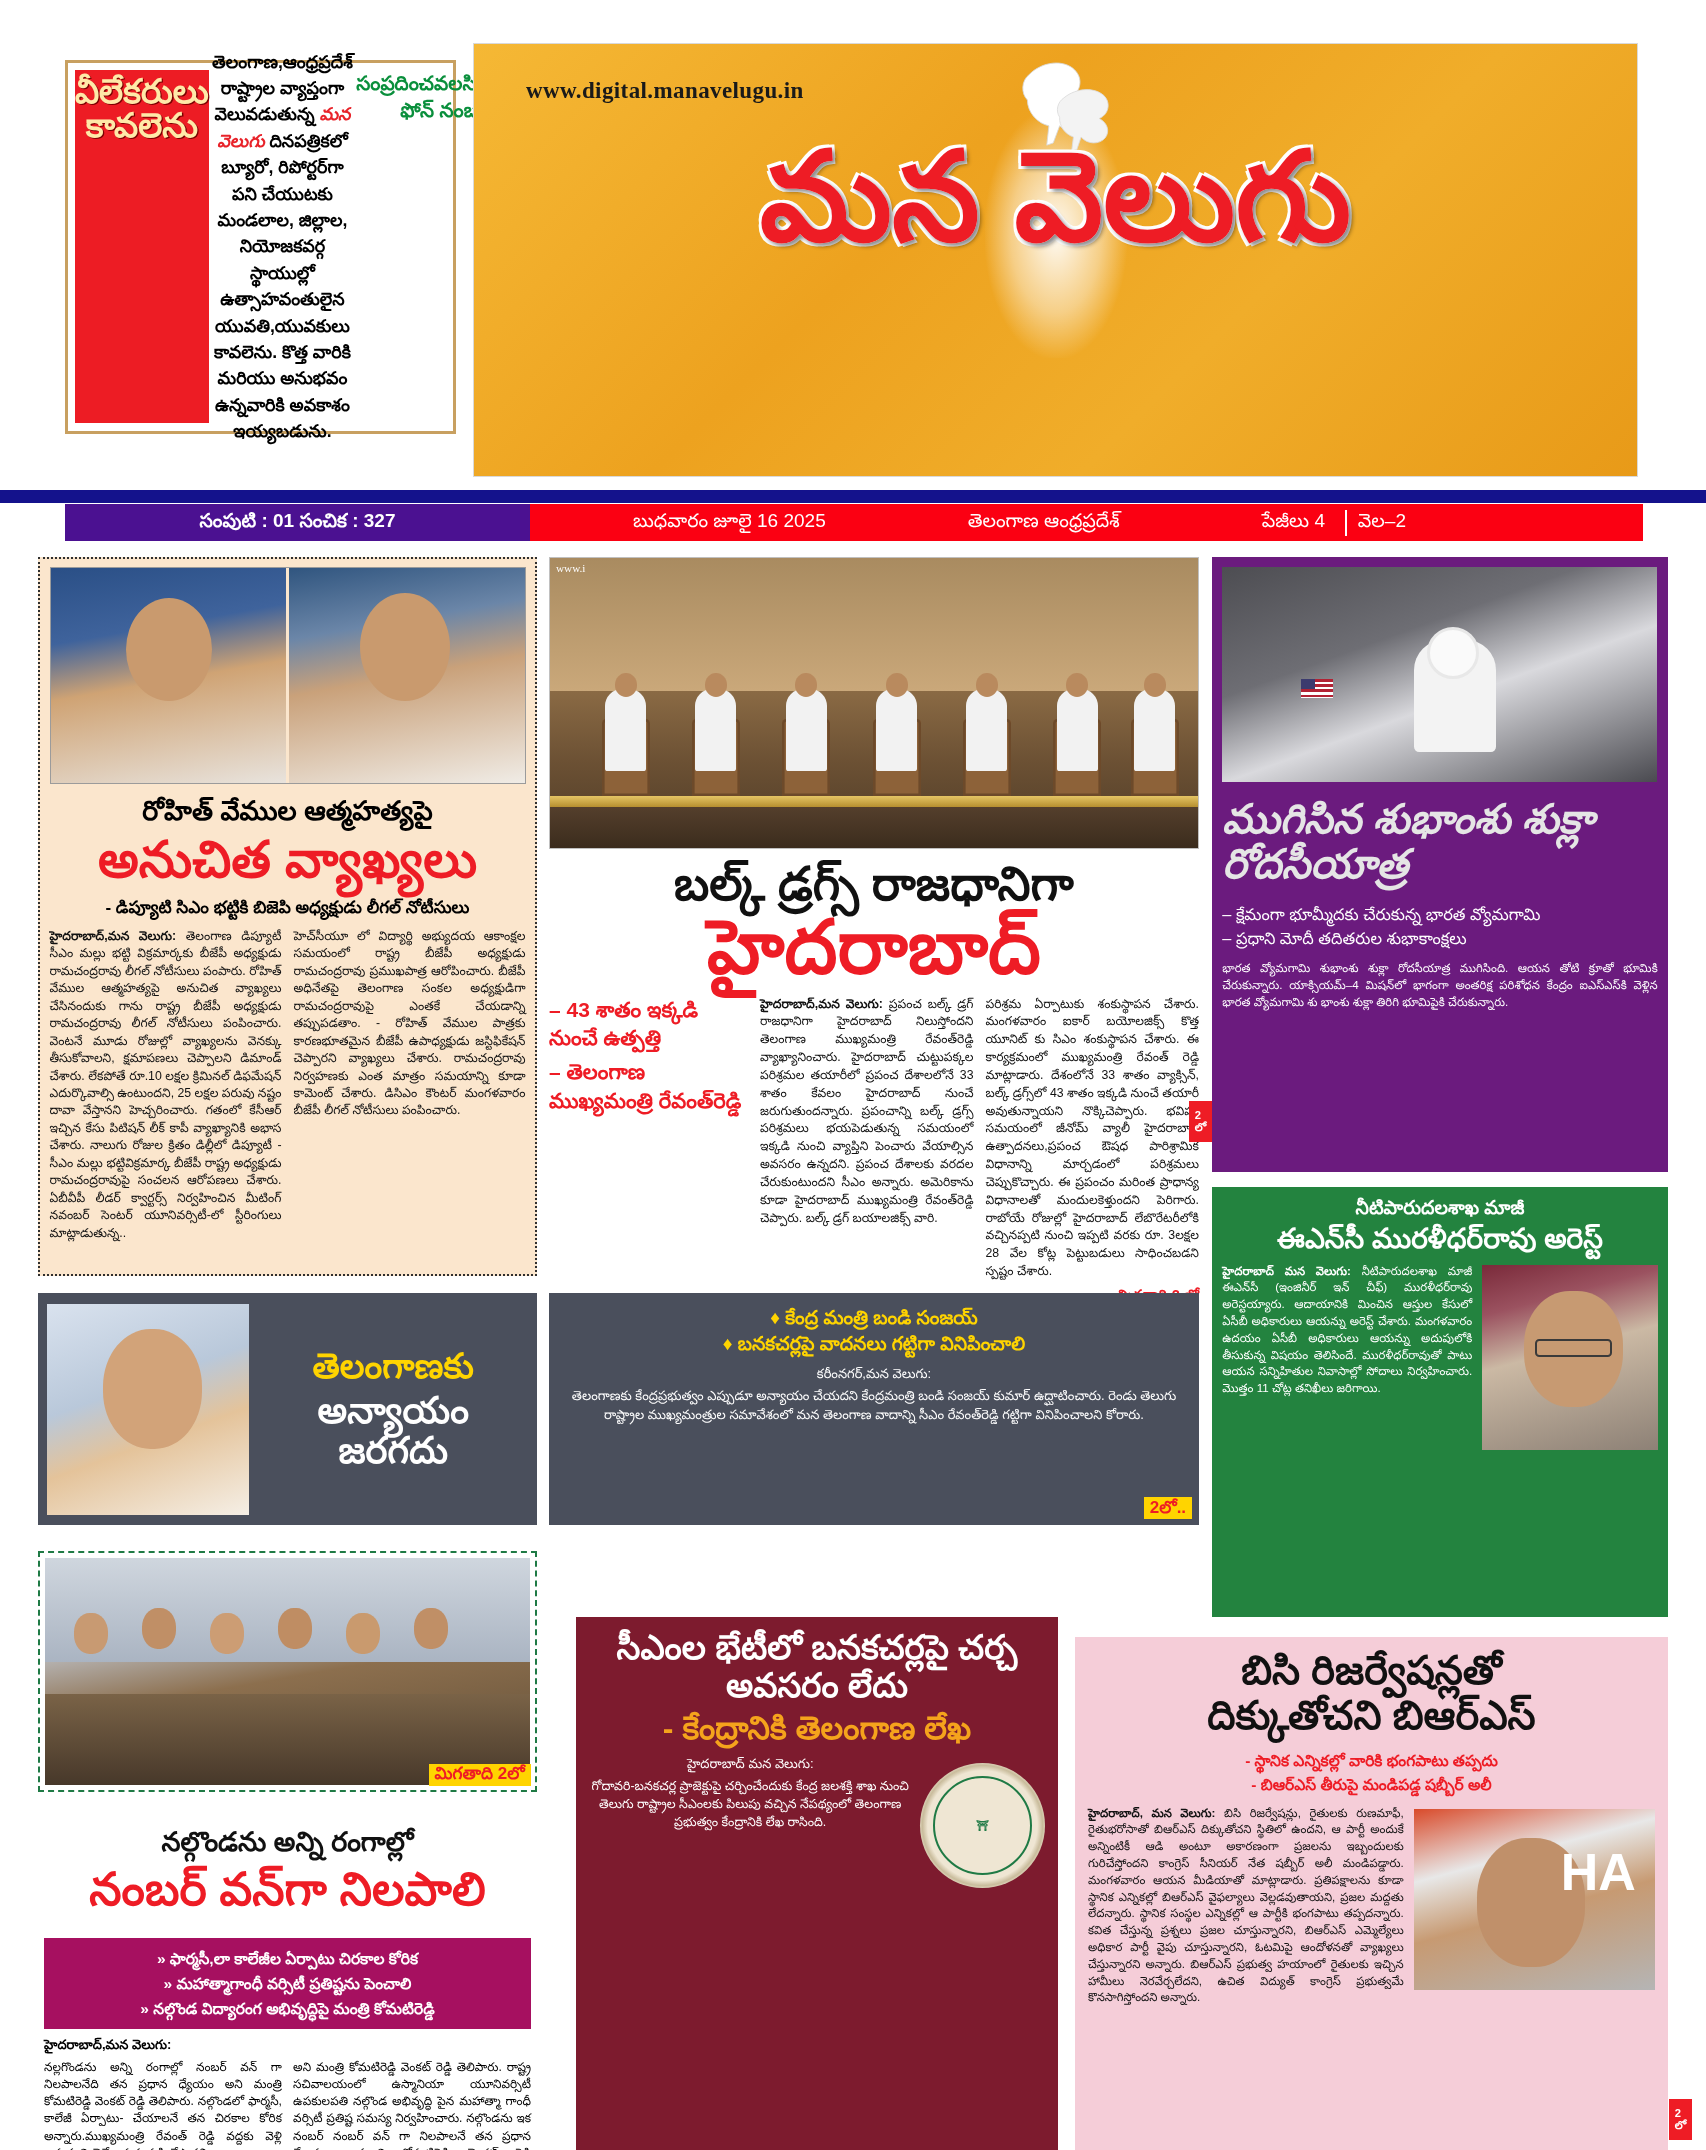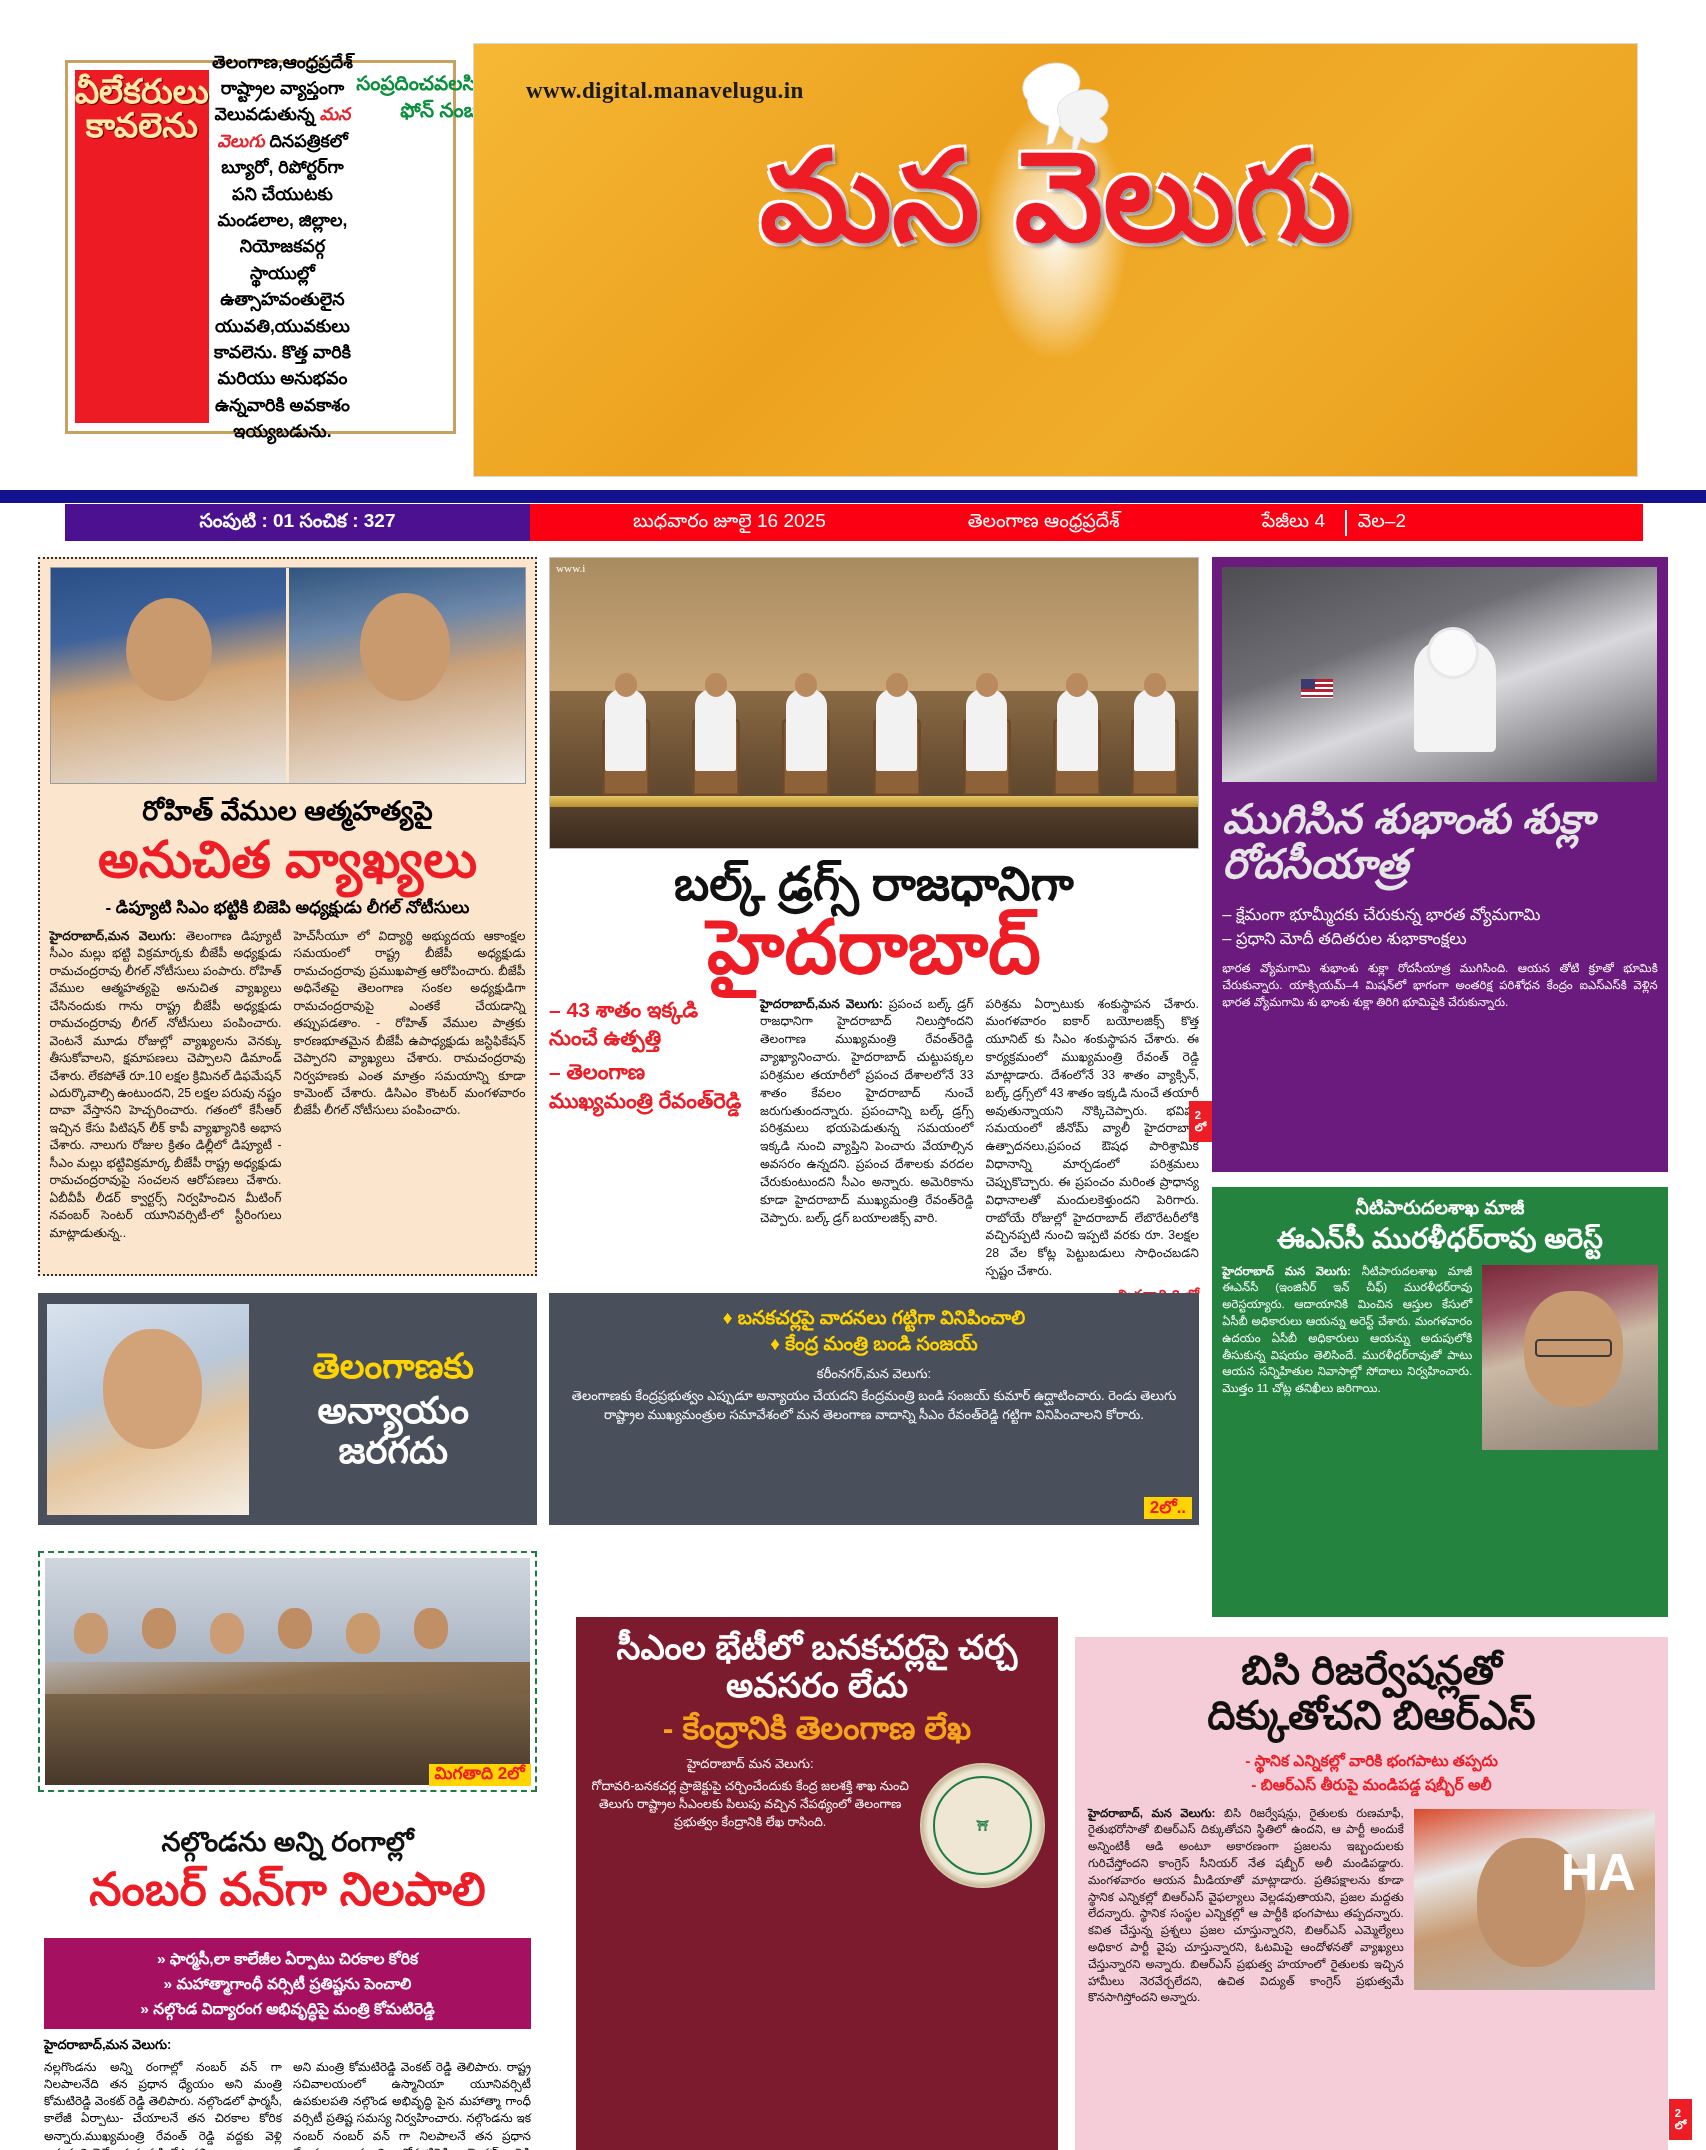--- a/index.html
+++ b/index.html
@@ -360,22 +360,22 @@
     <div class="mgl-photo">
       <div class="mgl-face"></div>
     </div>
     <div class="mgl-text">
       <div class="mgl-l1">తెలంగాణకు</div>
       <div class="mgl-l2">అన్యాయం జరగదు</div>
     </div>
   </div>
 
   <div class="mid-gray-center">
+    <div class="mgc-b">♦ కేంద్ర మంత్రి బండి సంజయ్</div>
     <div class="mgc-b">♦ బనకచర్లపై వాదనలు గట్టిగా వినిపించాలి</div>
-    <div class="mgc-b">♦ కేంద్ర మంత్రి బండి సంజయ్</div>
     <div class="mgc-loc">కరీంనగర్,మన వెలుగు:</div>
     <div class="mgc-body">తెలంగాణకు కేంద్రప్రభుత్వం ఎప్పుడూ అన్యాయం చేయదని కేంద్రమంత్రి బండి సంజయ్ కుమార్ ఉద్ఘాటించారు. రెండు తెలుగు రాష్ట్రాల ముఖ్యమంత్రుల సమావేశంలో మన తెలంగాణ వాదాన్ని సీఎం రేవంత్‌రెడ్డి గట్టిగా వినిపించాలని కోరారు.</div>
     <span class="badge-2lo mgc-badge">2లో..</span>
   </div>
 
   <div class="left-meet">
     <div class="lm-img">
       <div style="position:absolute;left:0;right:0;top:0;height:46%;background:linear-gradient(180deg,#cfd6de,#aab4c2);"></div>
       <div style="position:absolute;left:6%;top:24%;width:34px;height:41px;border-radius:46%;background:#c89a72;"></div>
       <div style="position:absolute;left:20%;top:22%;width:34px;height:41px;border-radius:46%;background:#c08f66;"></div>

